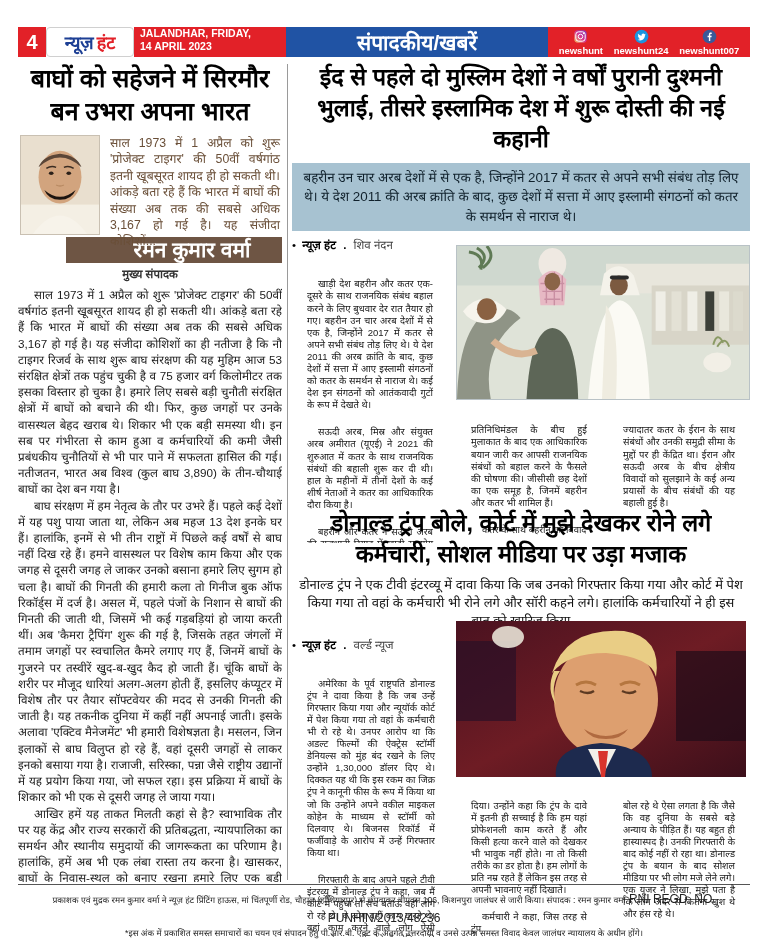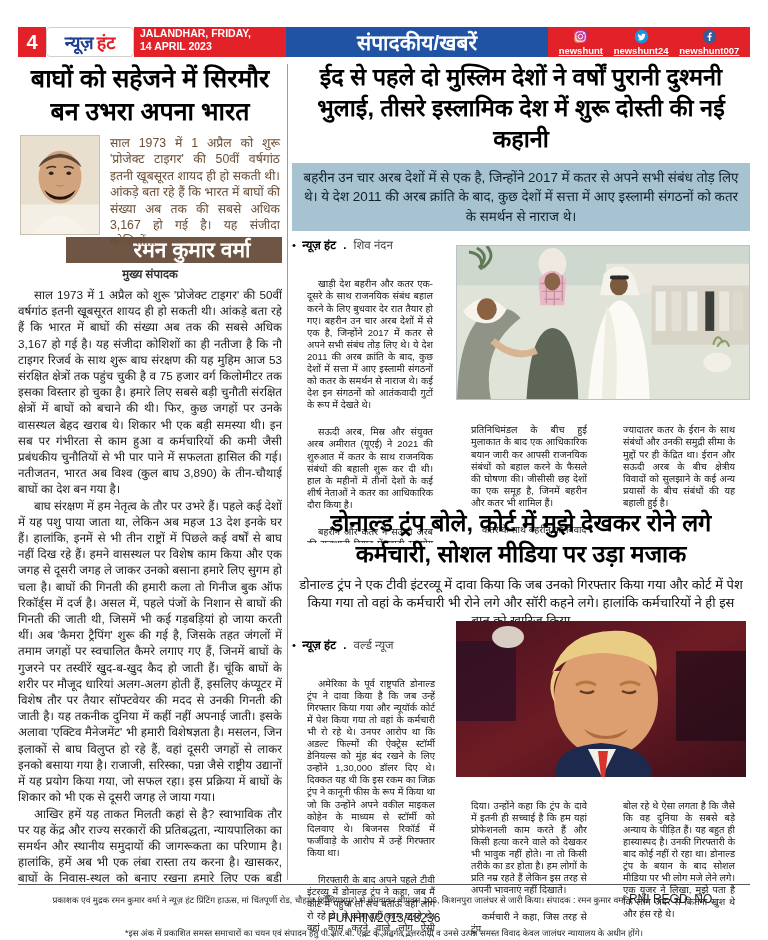--- a/index.html
+++ b/index.html
@@ -11,21 +11,21 @@
   .hb-num{width:28px;background:#e22128;color:#fff;font-size:20px;font-weight:bold;
           display:flex;align-items:center;justify-content:center;}
   .hb-logo{width:86px;background:#fff;border:1px solid #d0d0d0;border-radius:4px;
            display:flex;align-items:center;justify-content:center;font-weight:bold;font-size:18px;}
   .hb-logo .lg-b{color:#1d3f94;} .hb-logo .lg-r{color:#e22128;margin-left:3px;}
   .hb-date{width:152px;background:#e22128;color:#fff;font-size:10.5px;font-weight:bold;
            display:flex;flex-direction:column;justify-content:flex-start;padding-left:6px;box-sizing:border-box;line-height:1.25;}
   .hb-center{width:262px;background:#2053a4;color:#fff;display:flex;align-items:center;justify-content:center;
              font-size:21px;font-weight:bold;}
   .hb-social{flex:1;background:#e22128;display:flex;align-items:center;justify-content:space-evenly;}
-  .soc{display:flex;flex-direction:column;align-items:center;color:#fff;font-size:9.5px;line-height:1;text-decoration:underline;}
+  .soc{display:flex;flex-direction:column;align-items:center;color:#fff;font-size:9.5px;line-height:1;}
   .soc svg{width:15px;height:15px;margin-bottom:2px;}
   .soc .handle{font-weight:bold;}
 
   
   .v-rule{position:absolute;left:287px;top:64px;width:1px;height:816px;background:#9a9a9a;}
   .footer-rule{position:absolute;left:18px;top:884px;width:732px;height:1px;background:#555;}
 
   
   .left-col{position:absolute;left:18px;top:62px;width:264px;height:820px;overflow:hidden;}
   .ed-headline{font-size:25px;line-height:1.3;font-weight:bold;text-align:center;color:#000;}

